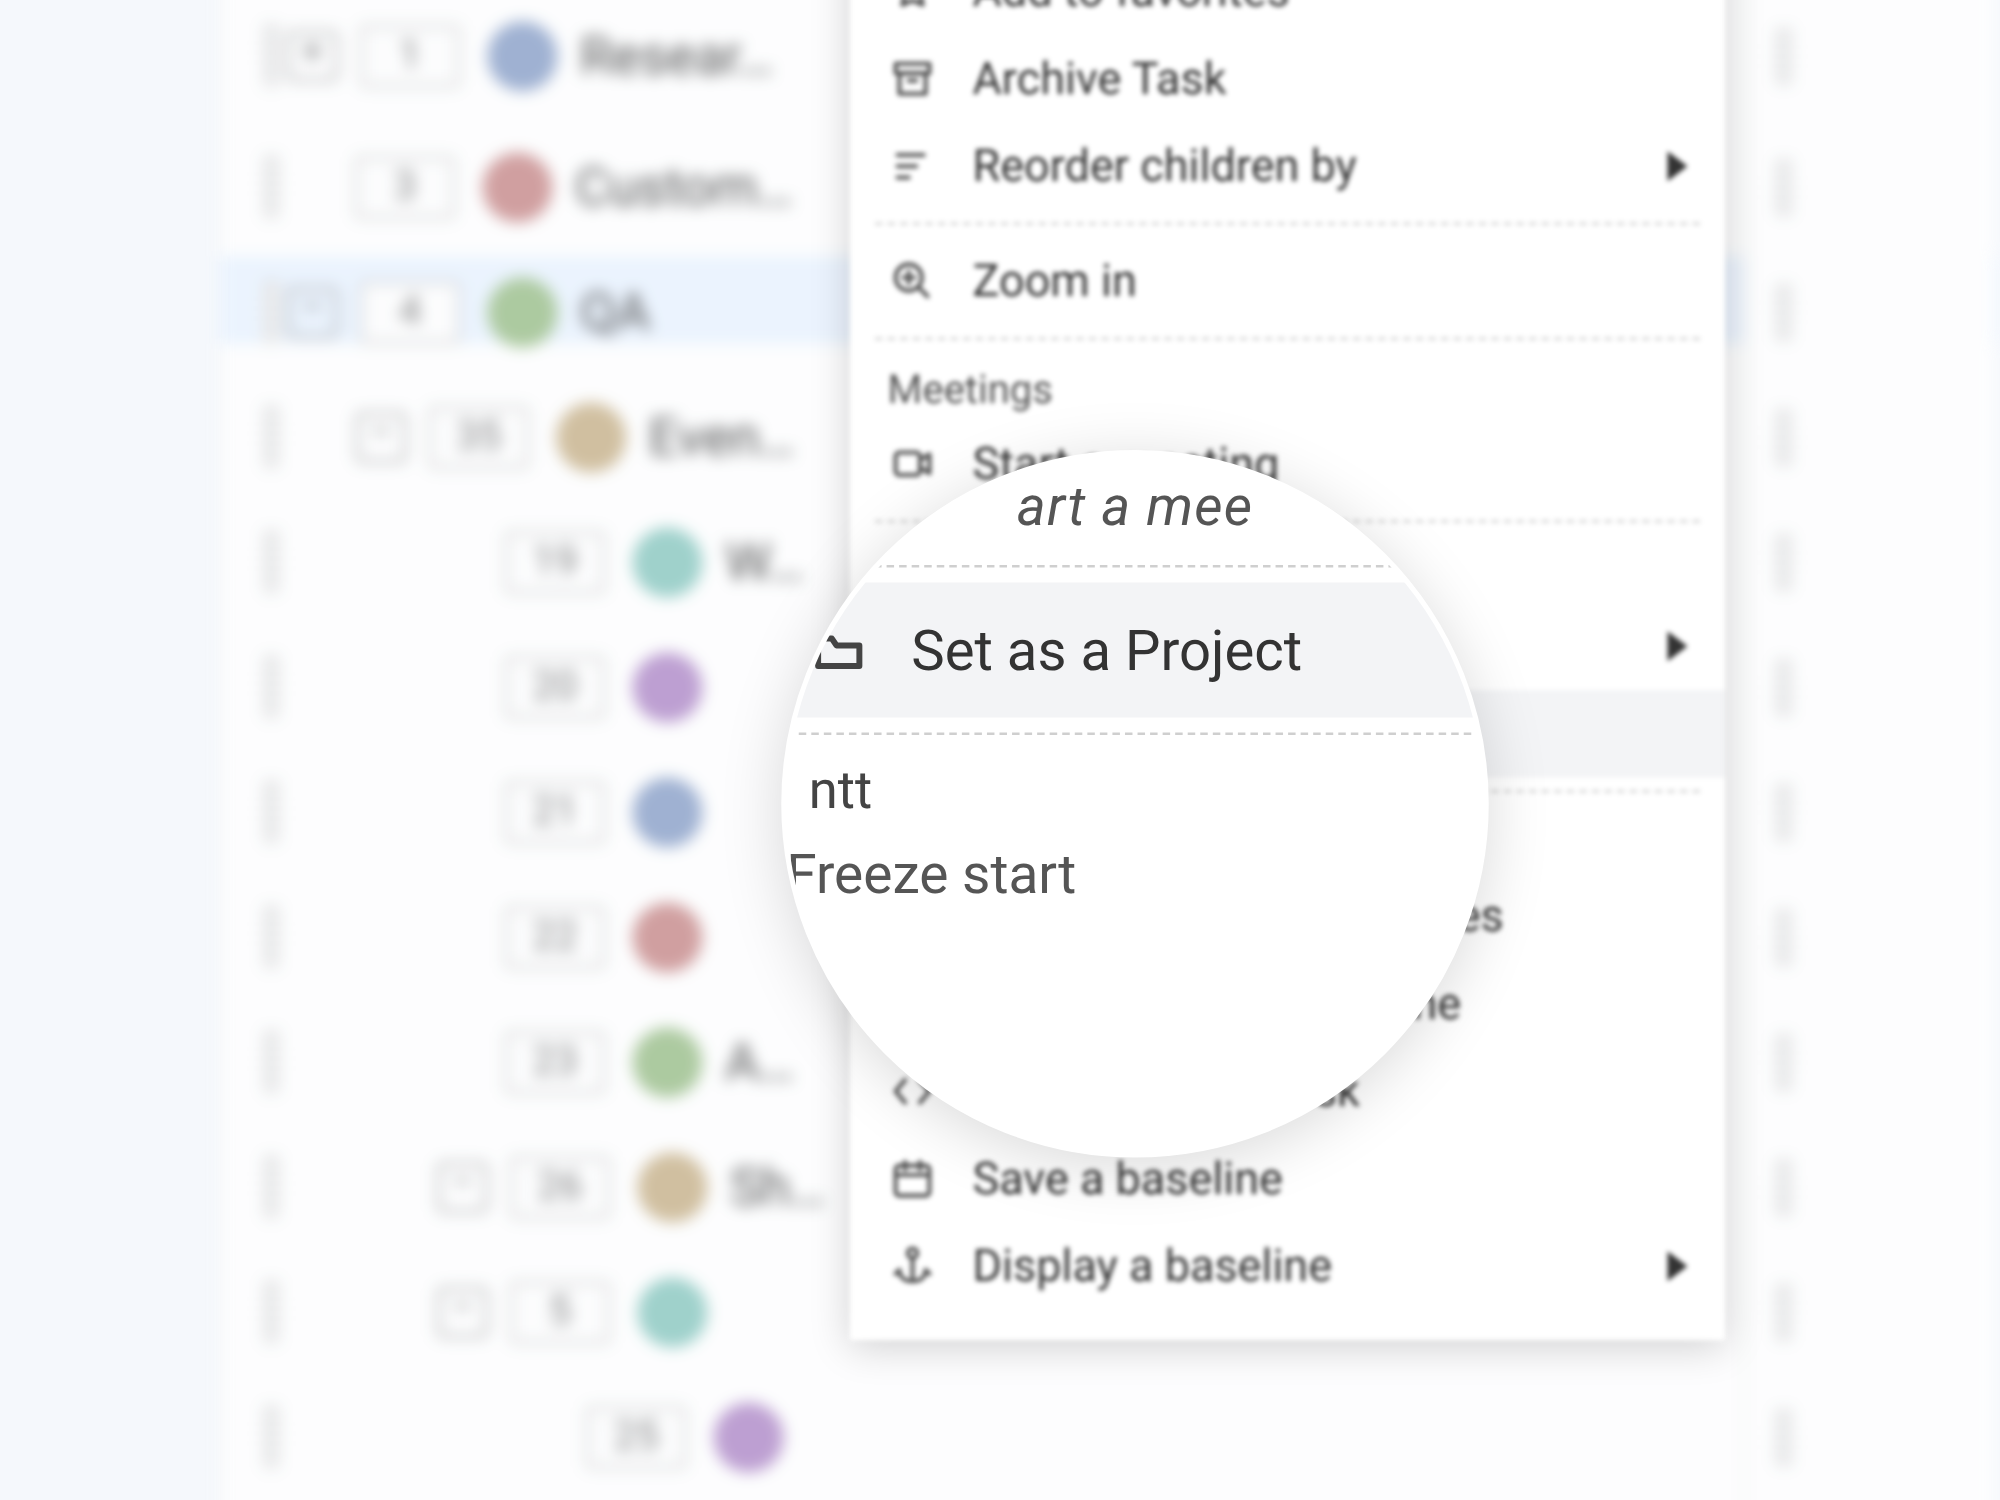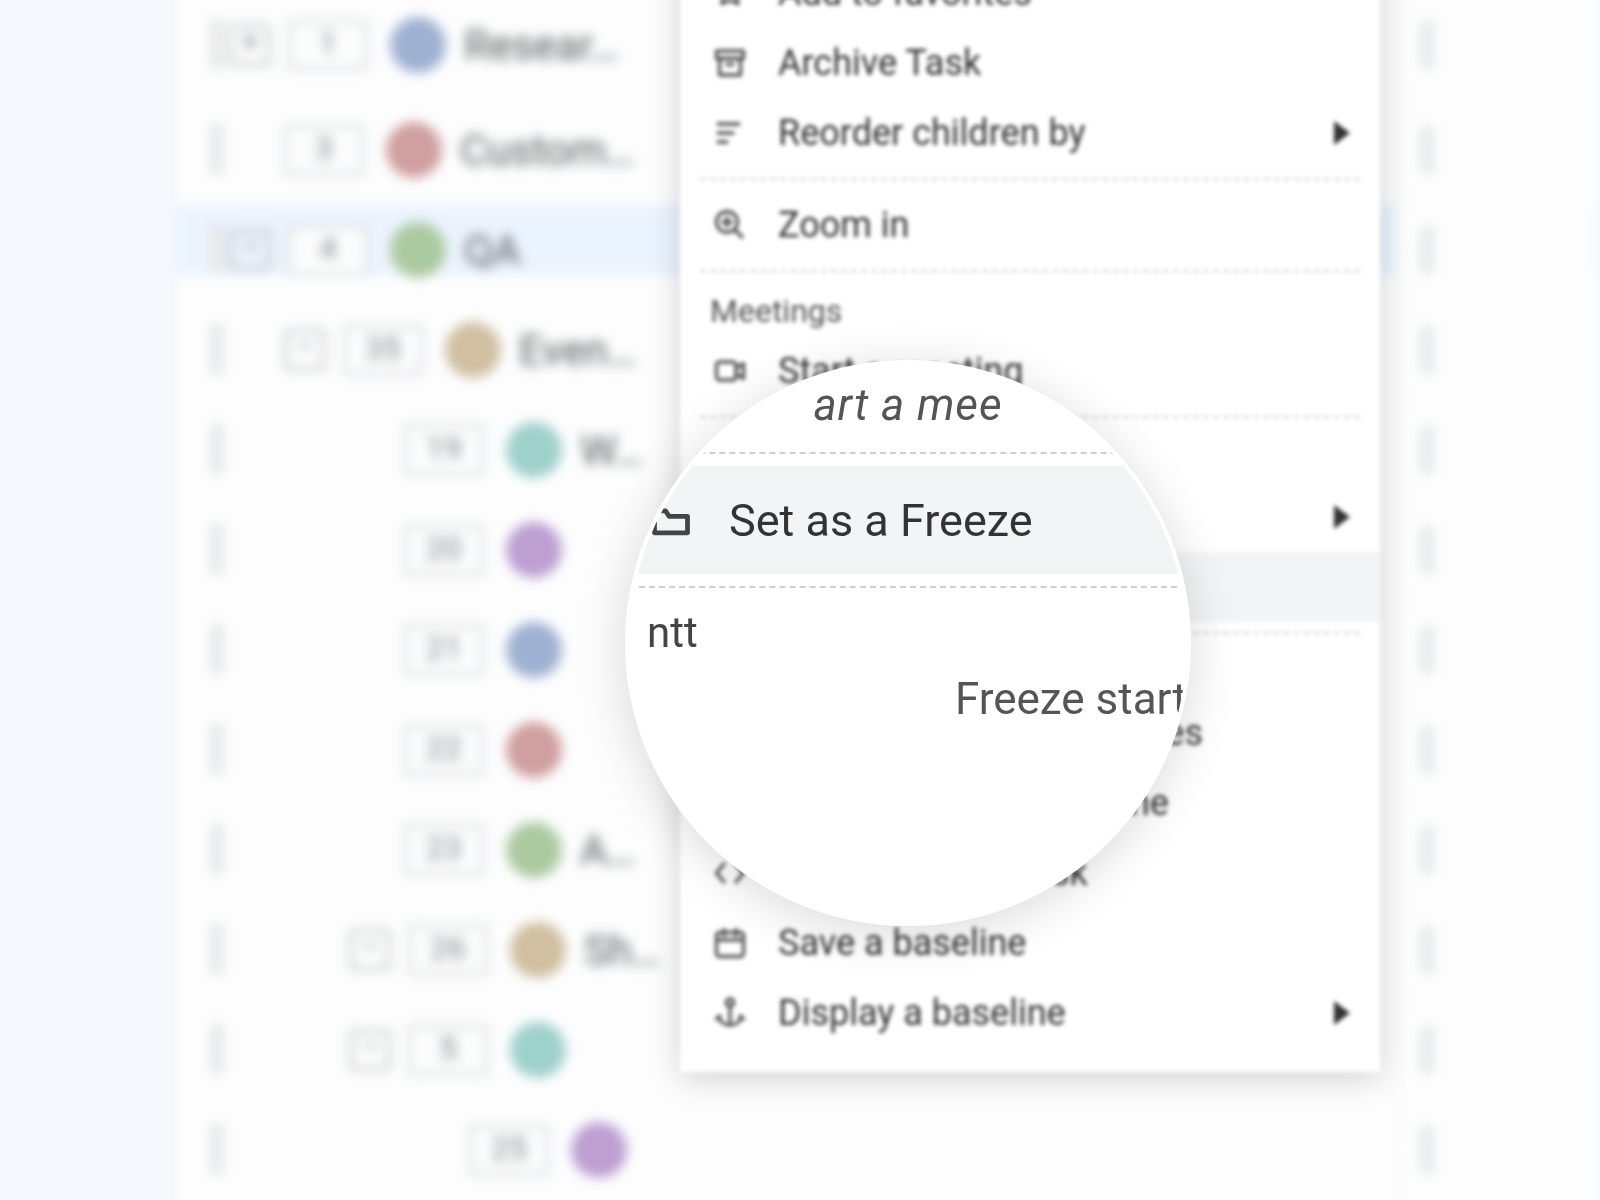--- a/index.html
+++ b/index.html
@@ -476,25 +476,25 @@
     </div>
     <hr class="lens-sep">
 
 
     <div class="lens-row highlight">
       <span class="ico">
         <svg viewBox="0 0 24 24" width="44" height="44">
             <path class="stroke" d="M3 7h6l2 3h10v9H3z"></path>
           </svg>
       </span>
-      <span class="lbl" style="flex:1">Set as a Freeze</span>
+      <span class="lbl" style="flex:1">Set as a Project</span>
     </div>
 
     <hr class="lens-sep">
     <div class="lens-section">
       <span>ntt</span>
     </div>
 
-    <div class="lens-bottom-faded" style="justify-content:flex-end;">
+    <div class="lens-bottom-faded" style="justify-content:flex-start;">
       <span>Freeze start</span>
     </div>
   </div>
 </div>
 
 </body></html>

